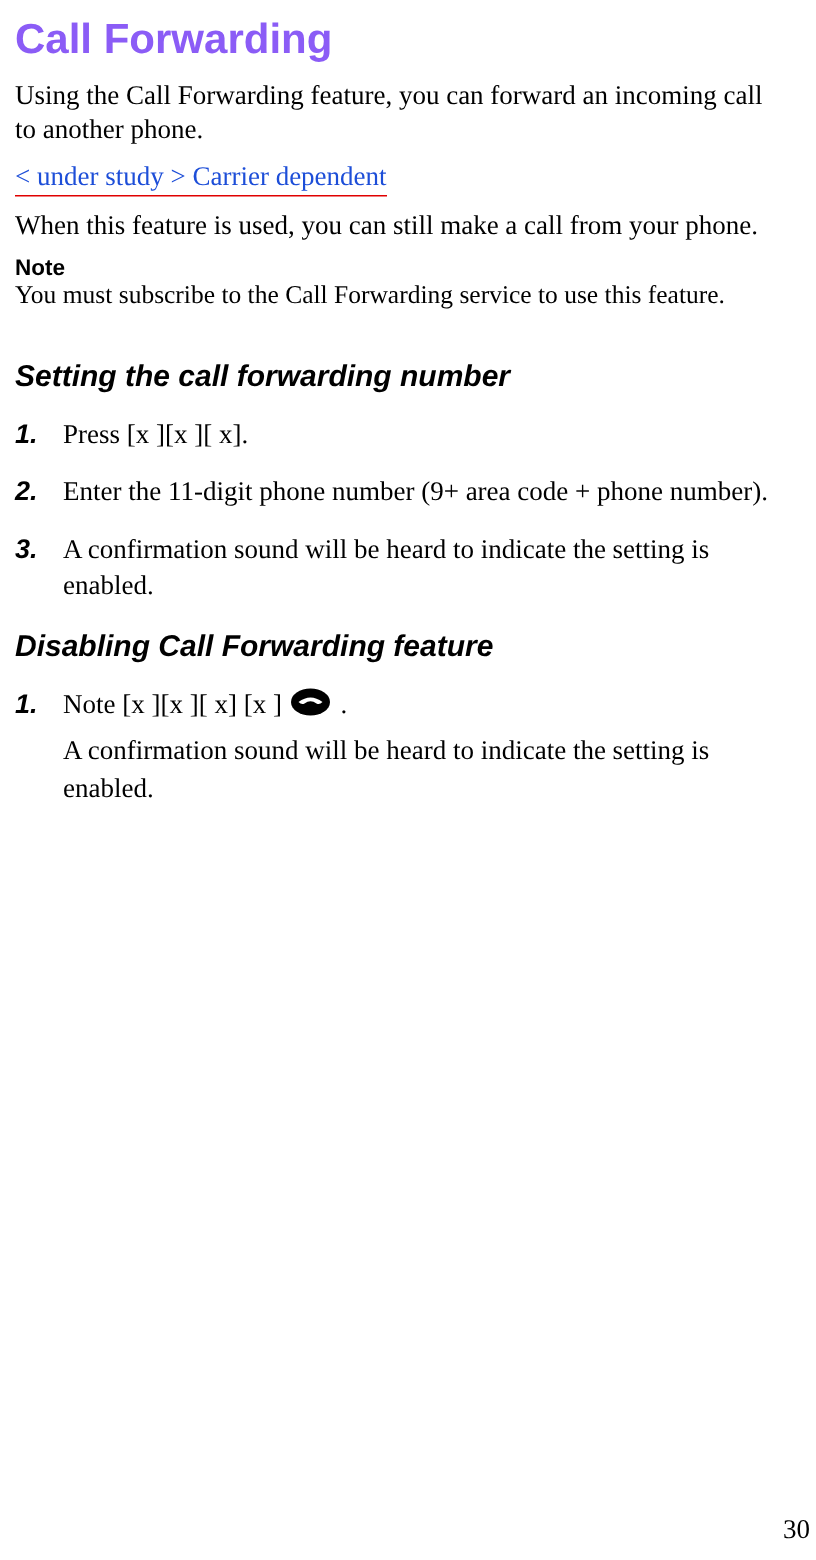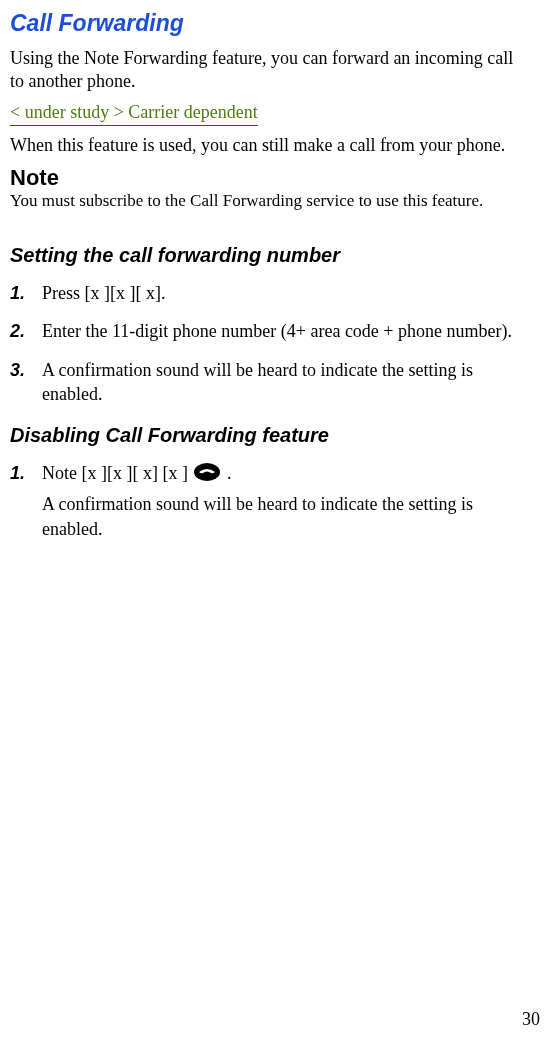--- a/index.html
+++ b/index.html
@@ -6,44 +6,43 @@
     body {
       width: 544px;
       height: 1040px;
       background: #fff;
       font-family: "Times New Roman", Times, serif;
       color: #000;
       padding: 10px 18px 10px 10px;
       position: relative;
     }
     .title {
-      color: #1d4ed8;
+      color: #8b5cf6;
       font-family: Verdana, Geneva, sans-serif;
       font-weight: bold;
-      font-style: italic;
-      font-size: 23px;
+      font-size: 28px;
       margin-bottom: 10px;
     }
     .para {
       font-size: 18px;
       line-height: 1.3;
       margin-bottom: 8px;
     }
     .note-red {
-      color: #4d7c0f;
+      color: #1d4ed8;
       font-size: 18px;
       margin-bottom: 8px;
       border-bottom: 1px solid #e00000;
       padding-bottom: 2px;
       display: inline-block;
     }
     .note-heading {
       font-family: Arial, Helvetica, sans-serif;
       font-weight: bold;
-      font-size: 22px;
+      font-size: 15px;
       margin-top: 6px;
     }
     .note-body {
       font-size: 17px;
       margin-bottom: 33px;
     }
     .section-heading {
       font-family: Verdana, Geneva, sans-serif;
       font-weight: bold;
       font-style: italic;
@@ -83,21 +82,21 @@
       right: 4px;
       font-size: 18px;
       font-family: "Times New Roman", serif;
     }
   </style>
 </head>
 <body>
 
 <div class="title">Call Forwarding</div>
 
-<p class="para">Using the Note Forwarding feature, you can forward an incoming call to another phone.</p>
+<p class="para">Using the Call Forwarding feature, you can forward an incoming call to another phone.</p>
 
 <div>
   <span class="note-red">&lt; under study &gt; Carrier dependent</span>
 </div>
 
 <p class="para">When this feature is used, you can still make a call from your phone.</p>
 
 <div class="note-heading">Note</div>
 <p class="note-body">
   <span>You must subscribe to </span><span>the </span><span>Call Forwarding service to use this feature.</span>
@@ -108,21 +107,21 @@
 <ol class="step-list">
   <li>
     <span class="step-num">1.</span>
     <div class="step-body">
       <p>Press [x ][x ][ x].</p>
     </div>
   </li>
   <li>
     <span class="step-num">2.</span>
     <div class="step-body">
-      <p>Enter the 11-digit phone number (4+ area code + phone number).</p>
+      <p>Enter the 11-digit phone number (9+ area code + phone number).</p>
     </div>
   </li>
   <li>
     <span class="step-num">3.</span>
     <div class="step-body">
       <p>A confirmation sound will be heard to indicate the setting is enabled.</p>
     </div>
   </li>
 </ol>
 

